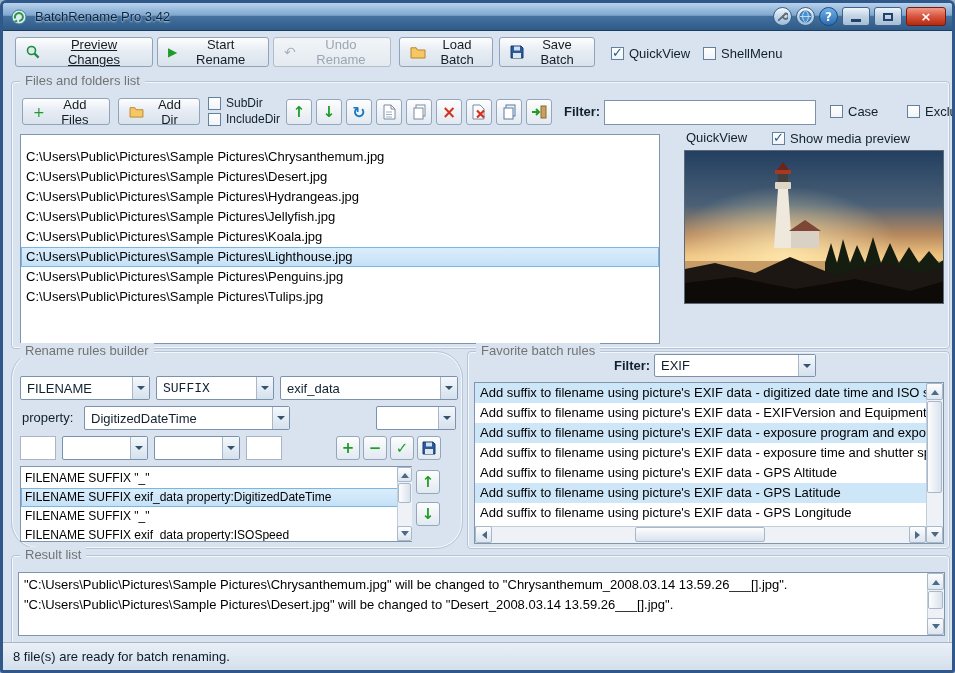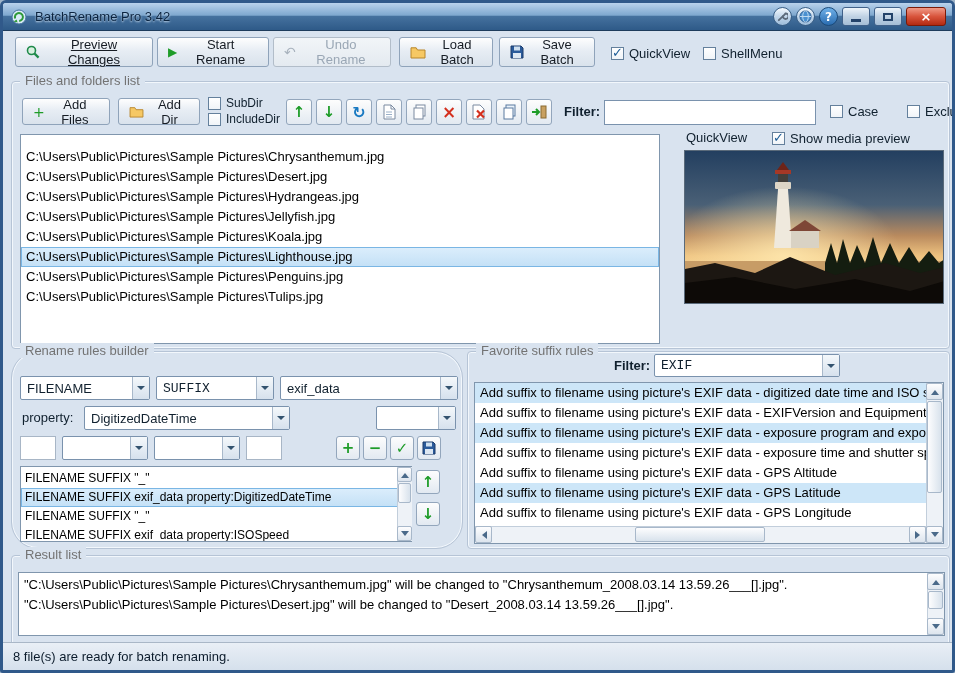--- a/index.html
+++ b/index.html
@@ -407,23 +407,23 @@
     </div>
     <span class="sbtn glyph g" style="left:404px; top:118px;">
         <span>↑</span>
       </span>
     <span class="sbtn glyph g" style="left:404px; top:150px;">
         <span>↓</span>
       </span>
   </div>
 
   <div class="group" style="left:464px; top:348px; width:483px; height:198px;">
-    <span class="group-label">Favorite suffix rules</span>
+    <span class="group-label">Favorite batch rules</span>
     <span class="label bold" style="left:146px; top:6px;">Filter:</span>
-    <div class="combo" style="left:186px; top:2px; width:186px; height:23px;font-family:Liberation Mono, monospace;">
+    <div class="combo" style="left:186px; top:2px; width:162px; height:23px;">
       <span class="txt">EXIF</span>
       <span class="drop">
           <i></i>
         </span>
     </div>
 
     <div class="listbox" style="left:6px; top:30px; width:470px; height:162px;">
       <div style="position:absolute; left:0; top:0; right:17px; bottom:17px; overflow:hidden;">
           <div class="fav-row selected">Add suffix to filename using picture's EXIF data - digitized date time and ISO speed</div>
           <div class="fav-row">Add suffix to filename using picture's EXIF data - EXIFVersion and Equipment</div>

